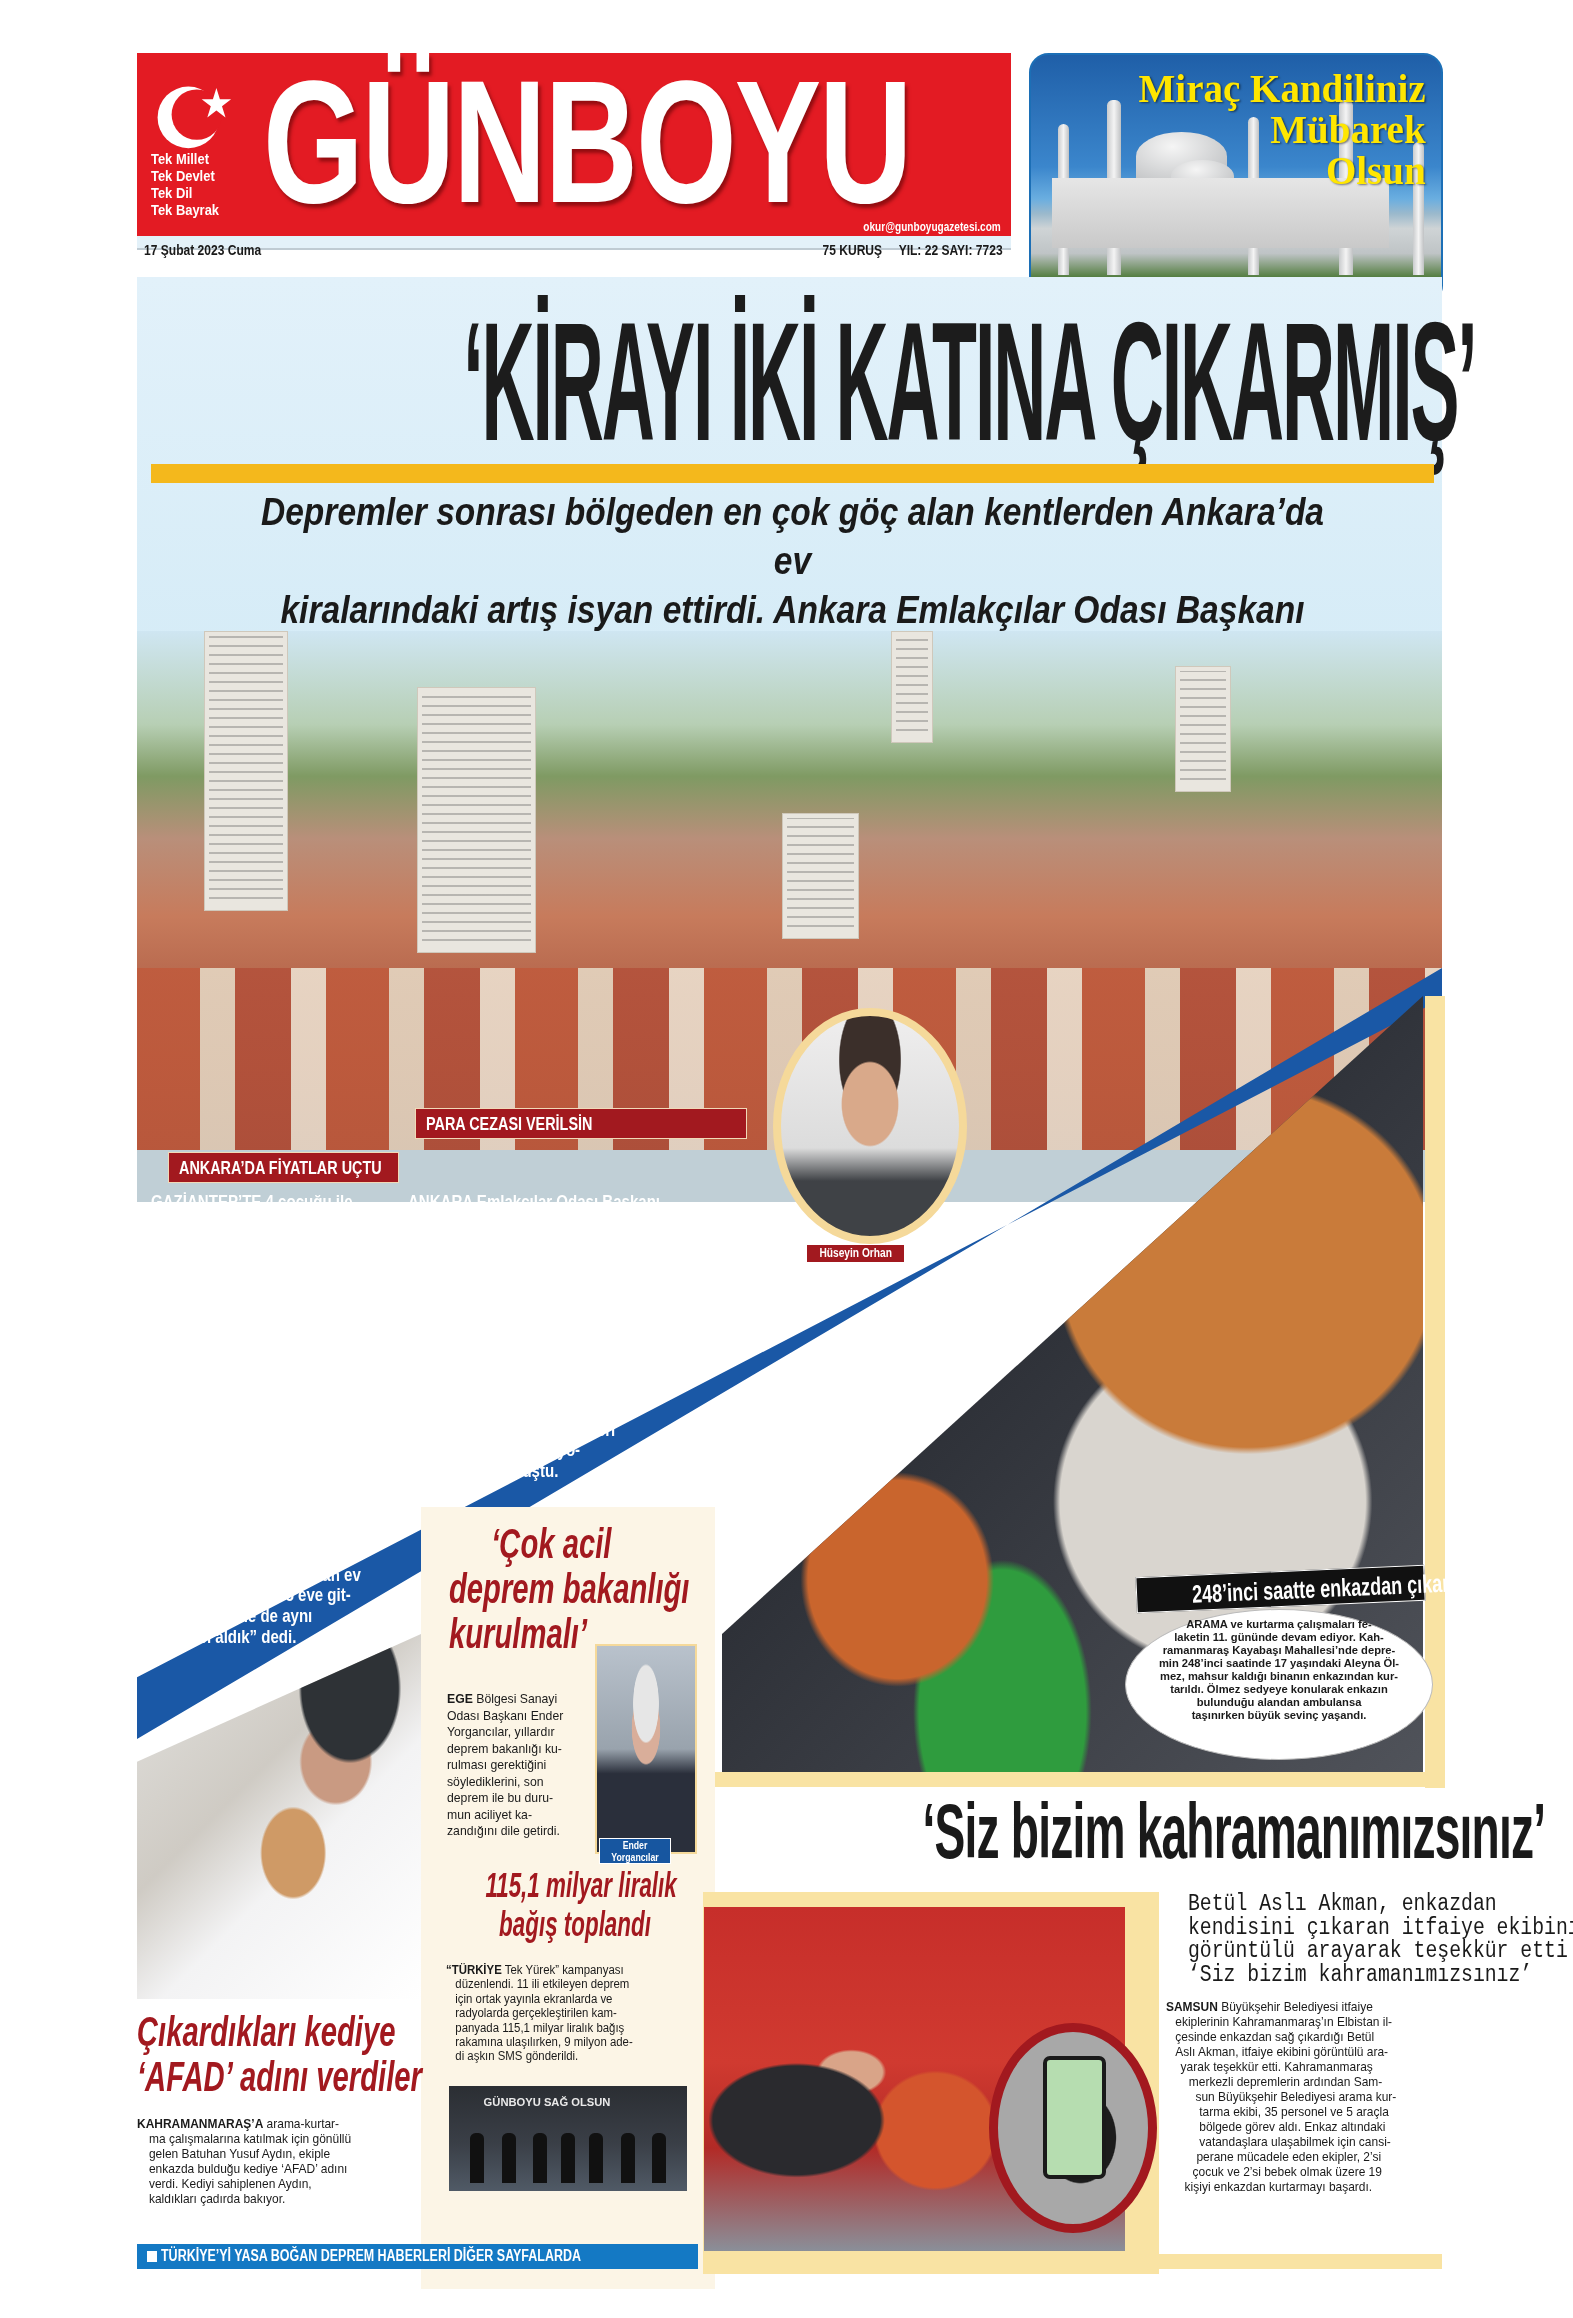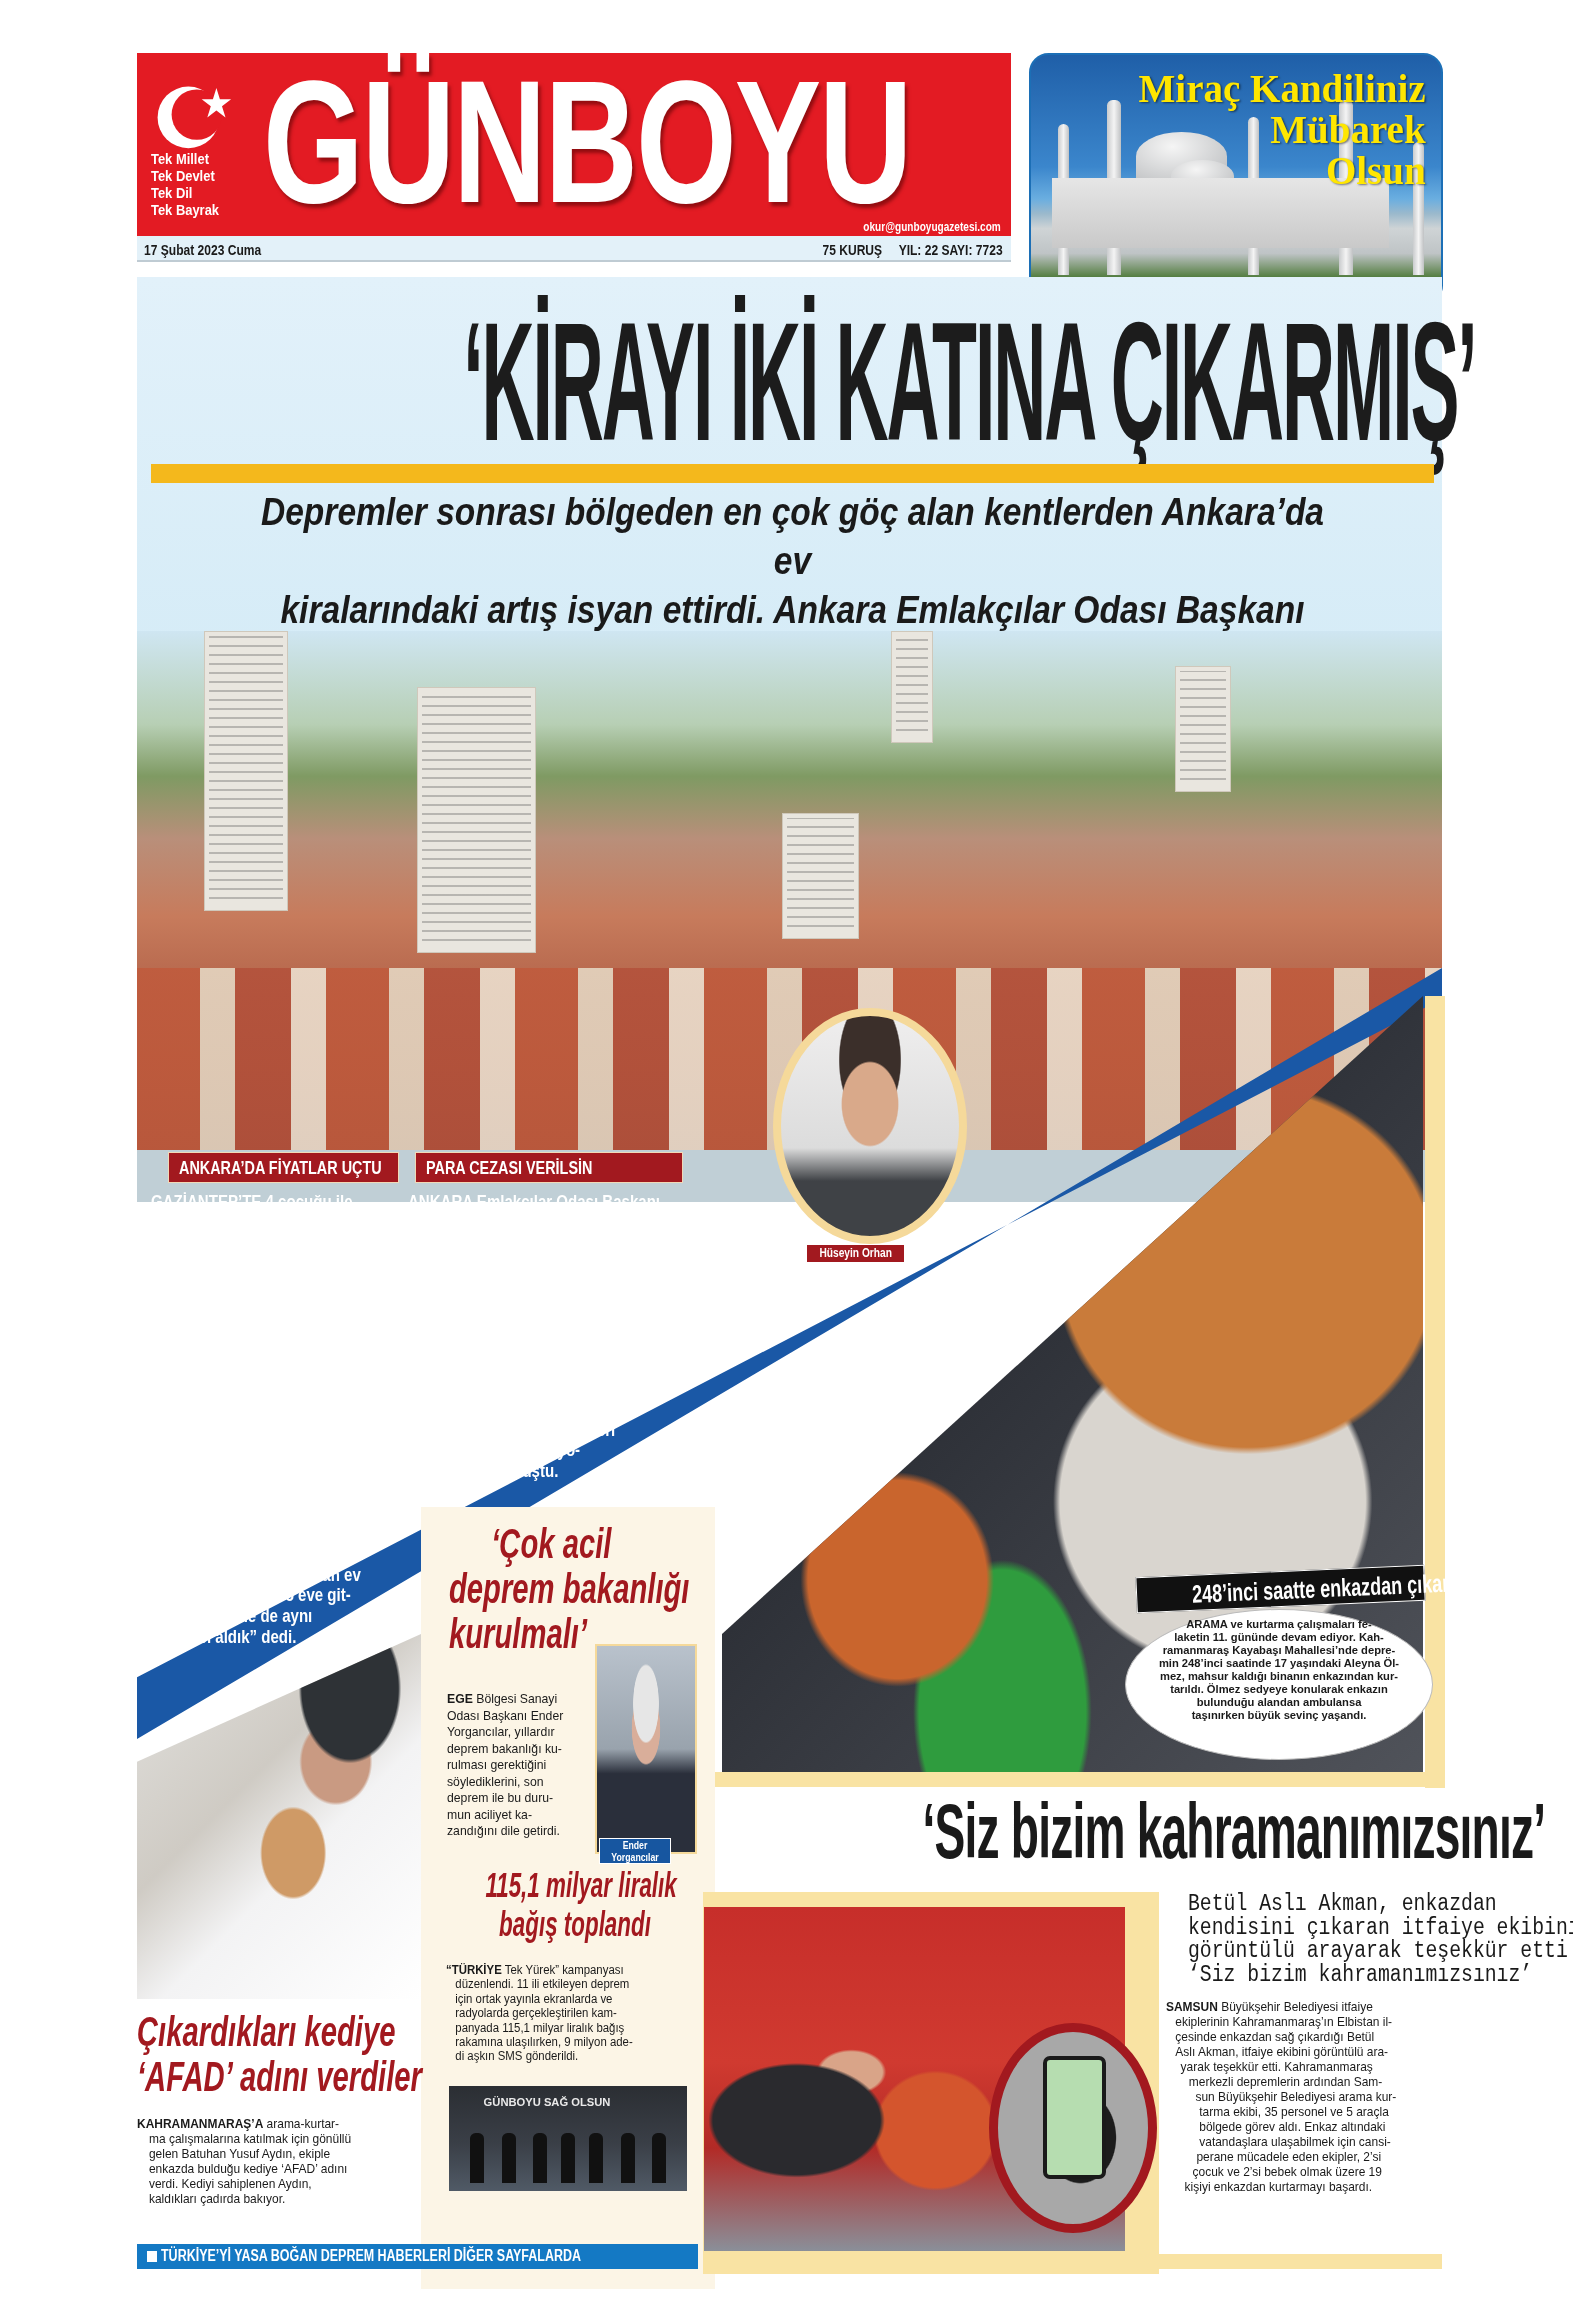--- a/index.html
+++ b/index.html
@@ -6,21 +6,21 @@
   html, body { width: 1573px; height: 2319px; background: #ffffff; overflow: hidden; }
   body { position: relative; font-family: "Liberation Sans", sans-serif; color: #1a1a1a; }
   .abs { position: absolute; }
 
   
   #masthead { left: 137px; top: 53px; width: 874px; height: 184px; background: #e31b23; }
   #crescent { left: 15.4px; top: 21px; width: 84px; height: 84px; }
   #mottos { left: 14px; top: 98px; color: #fff; font-family: "Liberation Sans", sans-serif; font-weight: bold; font-size: 14.7px; line-height: 17px; transform: scaleX(0.88); transform-origin: left top; }
   #brand { left: 126px; top: 1.4px; color: #fff; font-family: "Liberation Sans", sans-serif; font-weight: bold; font-size: 175px; line-height: 175px; letter-spacing: -2.8px; transform: scaleX(0.74); transform-origin: left top; text-shadow: 3.5px 3.5px 4.2px rgba(80,0,0,0.55); white-space: nowrap; }
   #email { right: 9.8px; top: 167px; color: #fff; font-weight: bold; font-size: 12.6px; transform: scaleX(0.8); transform-origin: right top; }
-  #dateline { left: 137px; top: 236px; width: 874px; height: 26px; background: #e3f1f9; border-bottom: 2.1px solid #bfcbd3; }
+  #dateline { left: 137px; top: 236px; width: 874px; height: 14px; background: #e3f1f9; border-bottom: 2.1px solid #bfcbd3; }
   #date { left: 7px; top: 6.3px; font-weight: bold; font-size: 14.7px; transform: scaleX(0.82); transform-origin: left top; }
   #price { right: 8.4px; top: 6.3px; font-weight: bold; font-size: 14.7px; transform: scaleX(0.82); transform-origin: right top; white-space: nowrap; }
 
   #promo { left: 1029px; top: 53px; width: 414px; height: 252px; border-radius: 19.6px; overflow: hidden;
     background: linear-gradient(180deg, #1f5fa8 0%, #3b86cc 45%, #6aaee0 58%, #9bb9cc 64%, #cfd4d6 70%, #bfc4c6 80%, #4e7a3a 90%, #2f5a24 100%); border: 2.1px solid #1c6fb6; }
   .minaret { position: absolute; bottom: 28px; width: 11.2px; background: linear-gradient(90deg,#c9cbcd,#f4f4f4,#bfc1c3); border-radius: 5.6px 5.6px 0 0; }
   .dome { position: absolute; background: radial-gradient(ellipse at 40% 30%, #f5f5f5, #b9bbbd); border-radius: 50% 50% 0 0; }
   #promo-text { right: 15.4px; top: 12.6px; text-align: right; color: #ffe600; font-family: "Liberation Serif", serif; font-weight: bold; font-size: 39px; line-height: 41px; text-shadow: 1.4px 1.4px 2.1px rgba(0,0,0,0.5); }
 
   
@@ -168,21 +168,21 @@
   <div class="bld" style="left:280px;top:56px;width:119px;height:266px;"></div>
   <div class="bld" style="left:754px;top:0;width:42px;height:112px;"></div>
   <div class="bld" style="left:1038px;top:35px;width:56px;height:126px;"></div>
   <div class="bld" style="left:645px;top:182px;width:77px;height:126px;"></div>
   <div class="roof" style="left:0;top:337px;width:1305px;height:182px;background:repeating-linear-gradient(90deg,#c05a3c 0 63px,#e7dcc8 63px 98px,#b3503a 98px 154px,#efe6d6 154px 189px);opacity:0.85;"></div>
 </div>
 
 <div id="blue-lower" class="abs"></div>
 
 <div class="sec-tag" style="left:168px;top:1152px;width:231px;"><span>ANKARA’DA FİYATLAR UÇTU</span></div>
-<div class="sec-tag" style="left:415px;top:1152px;width:268px;"><span>PARA CEZASI VERİLSİN</span></div>
+<div class="sec-tag" style="left:415px;top:1108px;width:332px;"><span>PARA CEZASI VERİLSİN</span></div>
 
 <div class="bluetext" style="left:151px;top:1192px;">
   <p><b>GAZİANTEP’TE</b><span> 4 çocuğu ile</span></p>
   <p class="indent">yaşadığı 3’üncü kattaki evin-</p>
   <p class="indent">de depreme yakalanan ve</p>
   <p class="indent">evi ağır hasar görünce An-</p>
   <p class="indent">kara’ya gelen Hüseyin Or-</p>
   <p class="indent">han (53), “Depremden sonra</p>
   <p class="indent">oğlumla Ankara’ya geldim.</p>
   <p class="indent">Bir çok semtte kiralık evlere</p>

